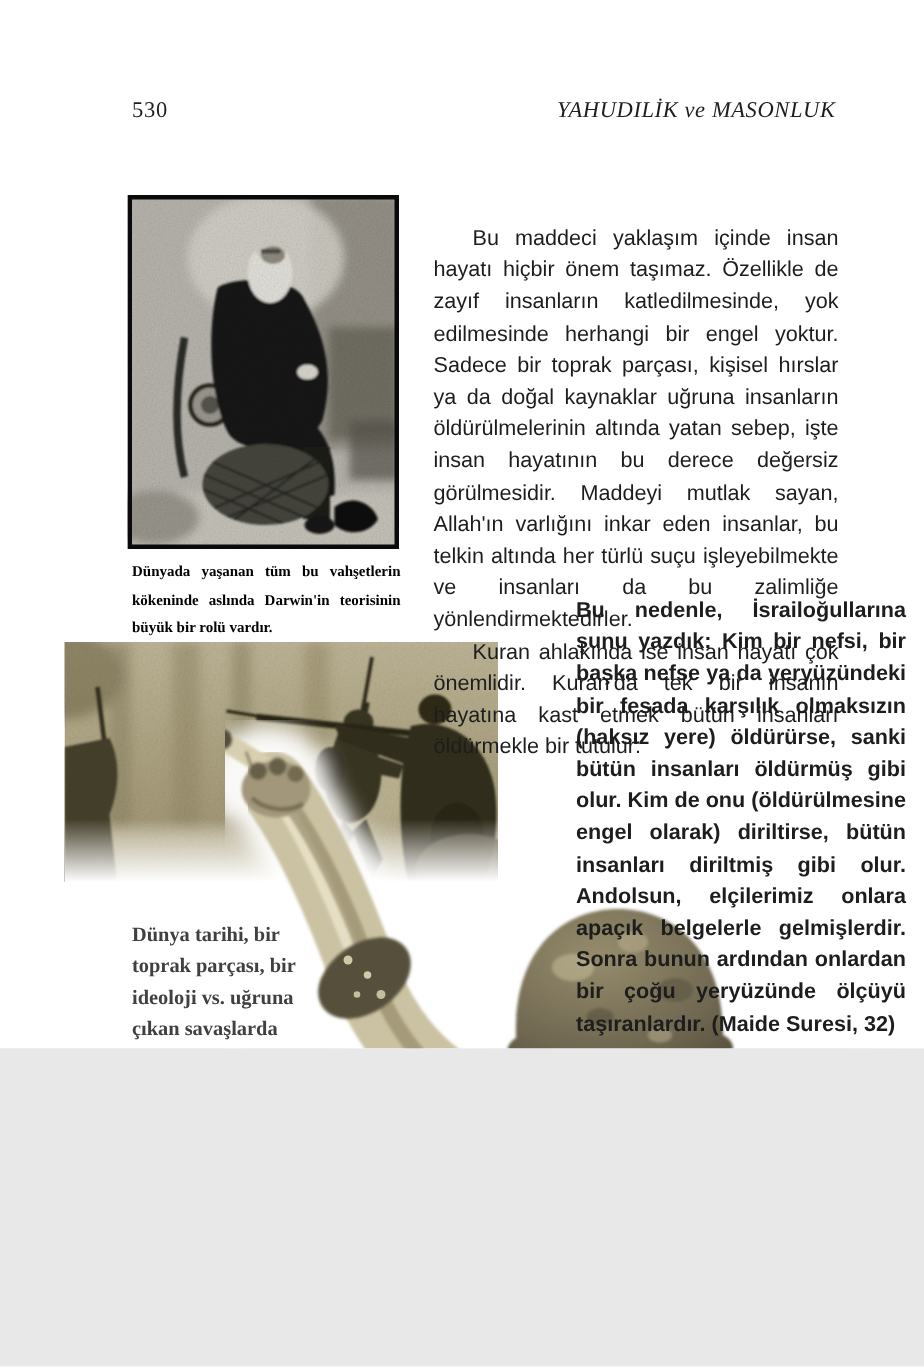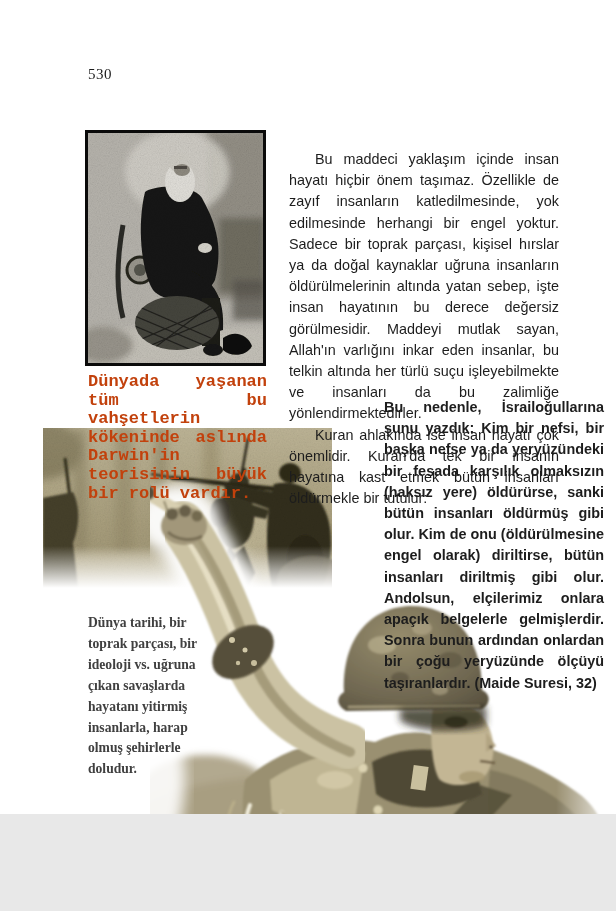--- a/index.html
+++ b/index.html
@@ -1,17 +1,17 @@
 <!DOCTYPE html>
 <html><head>
 <meta charset="utf-8">
 <style>
   html,body{margin:0;padding:0;background:#e8e8e8;}
   #page{
-    position:relative;width:616px;height:814px;margin:0 auto;
+    position:relative;width:616px;height:699px;margin:0 auto;
     background:#ffffff;overflow:hidden;
     font-family:"Liberation Sans",sans-serif;color:#1d1d1d;
   }
   .hdr-num{
     position:absolute;left:88px;top:66px;
     font-family:"Liberation Serif",serif;font-size:15px;letter-spacing:.5px;
   }
   .hdr-title{
     position:absolute;right:59px;top:66px;
     font-family:"Liberation Serif",serif;font-style:italic;font-size:15px;letter-spacing:.4px;
@@ -25,35 +25,36 @@
     position:absolute;left:289px;top:126px;width:270px;
     font-size:14.4px;line-height:21.2px;text-align:justify;z-index:3;margin-top:23px;
   }
   .body-col p{margin:0;text-indent:26px;}
   .quote{
     position:absolute;left:340px;top:397px;width:220px;
     font-size:14.4px;line-height:21.2px;font-weight:bold;text-align:justify;z-index:3;margin-left:44px;
   }
   .cap1{
     position:absolute;left:88px;top:373px;width:179px;
-    font-family:Liberation Mono, monospace;font-weight:bold;
-    font-size:17px;line-height:18.6px;text-align:justify;z-index:3;color:#c2410c;
+    font-family:Liberation Serif, serif;font-weight:bold;
+    font-size:10px;line-height:18.6px;text-align:justify;z-index:3;color:#000000;
   }
   .cap2{
     position:absolute;left:88px;top:613px;width:130px;
     font-family:"Liberation Serif",serif;font-weight:bold;
     font-size:13.6px;line-height:20.9px;z-index:4;color:#404040;
   }
 </style>
 </head>
 <body>
 
 <div id="page">
 
   <div class="hdr-num">530</div>
+  <div class="hdr-title">YAHUDILİK ve MASONLUK</div>
 
   <div id="darwin-photo" class="photo">
     <svg width="181" height="236" viewBox="0 0 181 236" xmlns="http://www.w3.org/2000/svg">
       <defs>
         <filter id="dNoise">
             <feTurbulence type="fractalNoise" baseFrequency="0.9" numOctaves="3" stitchTiles="stitch"></feTurbulence>
             <feColorMatrix type="saturate" values="0"></feColorMatrix>
           </filter>
         <filter id="b1">
             <feGaussianBlur stdDeviation="0.7"></feGaussianBlur>

